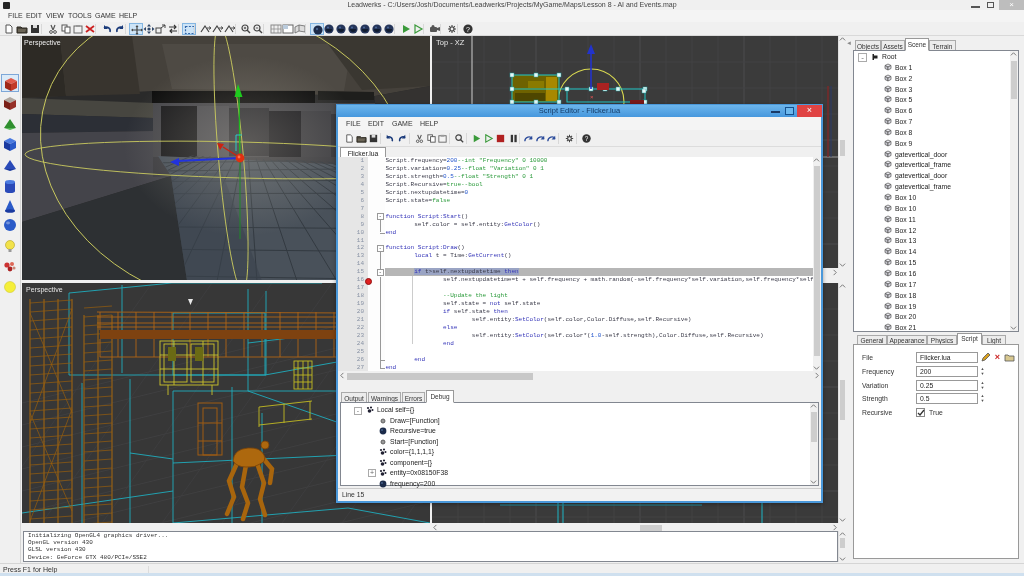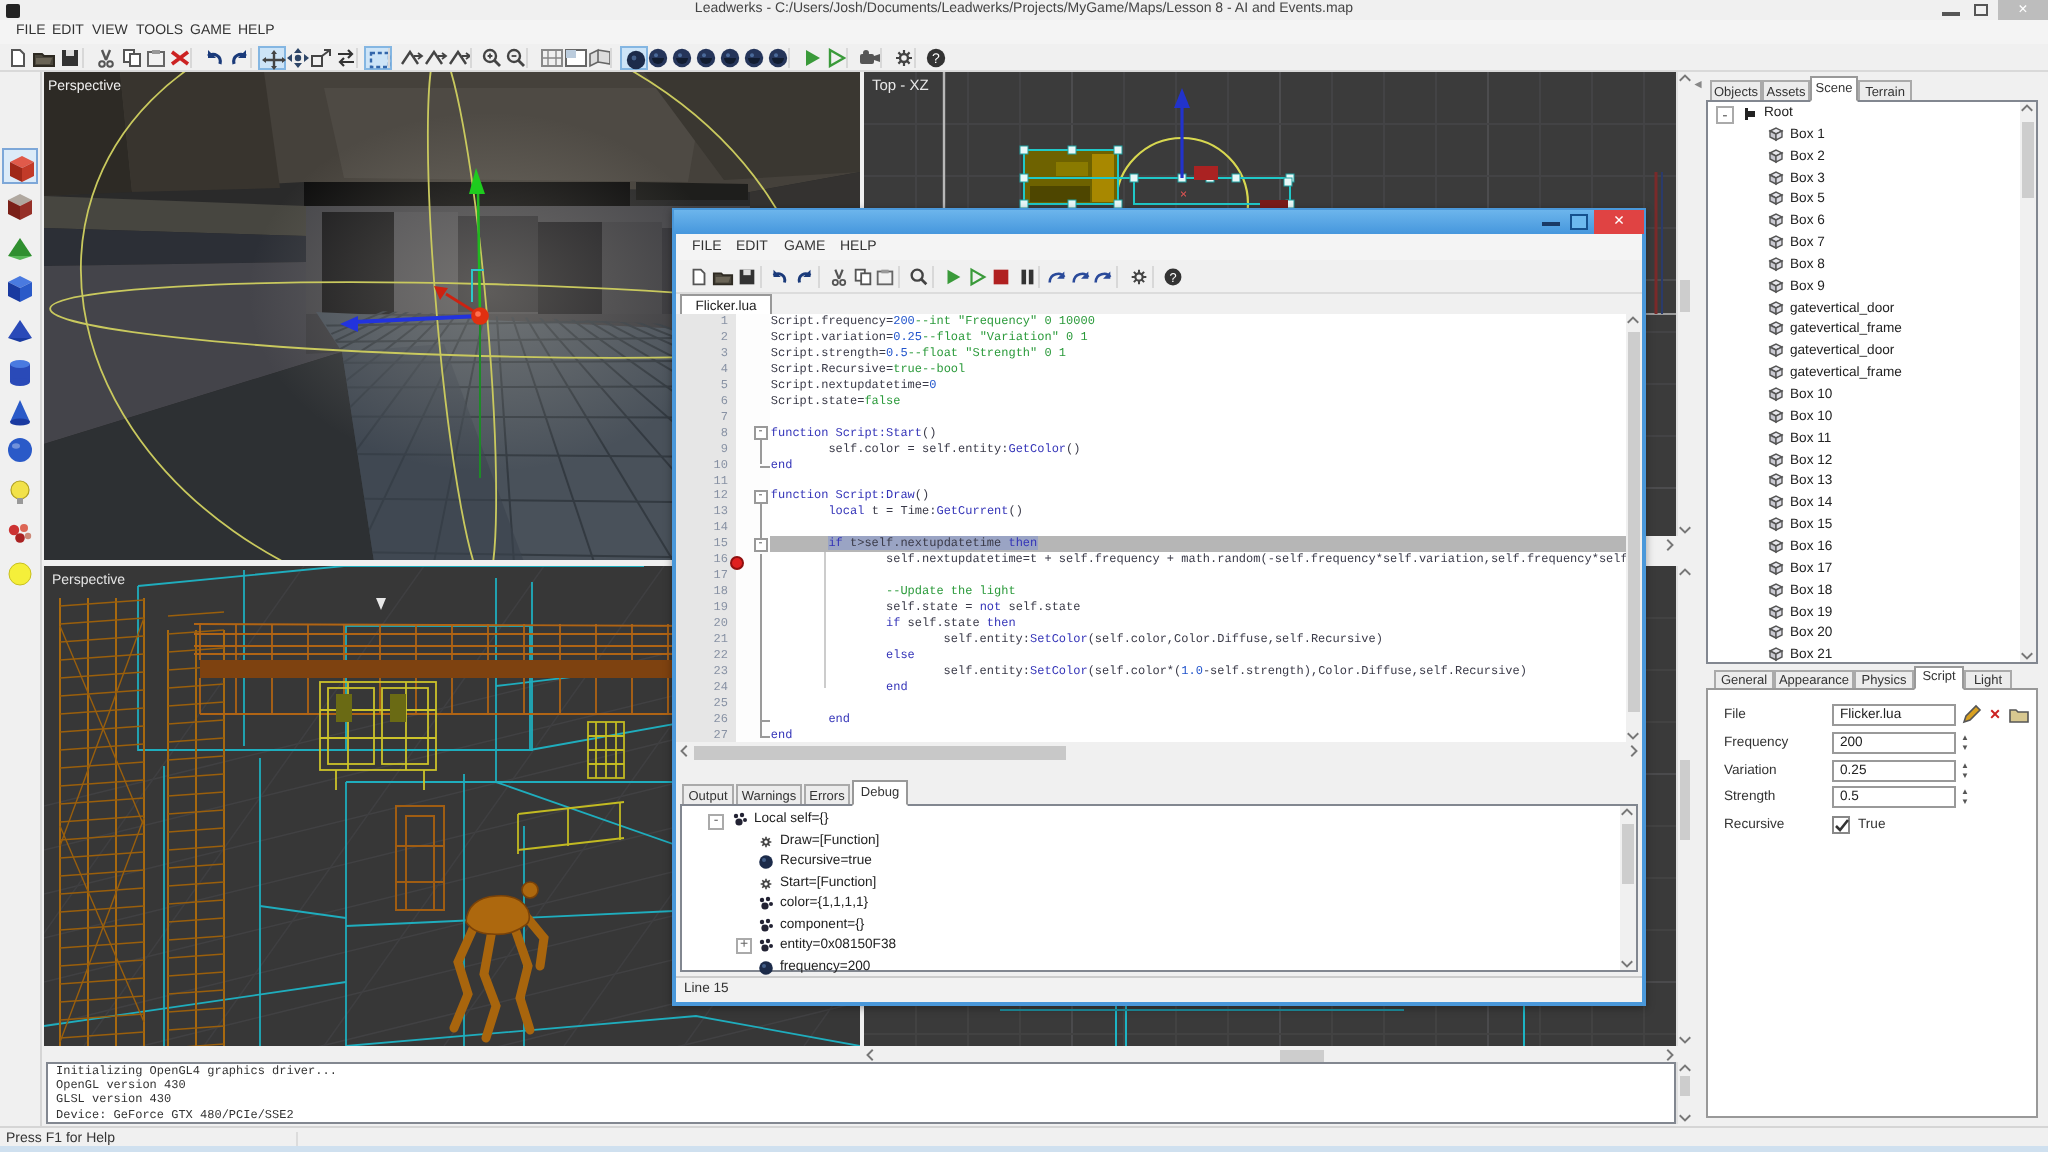--- a/index.html
+++ b/index.html
@@ -1016,20 +1016,21 @@
         <svg width="8" height="8" viewBox="0 0 8 8">
           <path d="M1 4l2 2 4-5" fill="none" stroke="#333" stroke-width="1.3"></path>
         </svg>
       </div>
 <div class="abs" style="left:75px;top:64px;font-size:6.8px;color:#333;">True</div>
 </div>
 <div class="abs" style="left:0px;top:4px;font-size:6px;color:#888;">◄</div>
 </div>
 <div class="abs" style="left:336px;top:104px;width:487px;height:399px;border:2px solid #4a98da;background:#f0f0f0;box-shadow:0 1px 4px rgba(0,0,0,.35);z-index:10;">
 <div class="abs" style="left:-1px;top:-1px;width:485px;height:12px;background:linear-gradient(#6cb5ec,#4697dd);">
+<div class="abs" style="left:0;top:1px;width:100%;text-align:center;font-size:7.5px;color:#143a66;">Script Editor - Flicker.lua</div>
 <div class="abs" style="left:434px;top:6px;width:9px;height:2px;background:#1a3a66;"></div>
 <div class="abs" style="left:448px;top:2px;width:9px;height:8px;border:1.5px solid #15508e;background:#6cb8ee;"></div>
 <div class="abs" style="left:460px;top:0;width:25px;height:12px;background:#e04343;color:#fff;font-size:9px;text-align:center;line-height:11px;">×</div>
 </div>
 <div class="abs" style="left:0;top:11px;width:483px;height:13px;background:#f4f4f4;">
 <div class="abs" style="left:8px;top:3px;font-size:7px;color:#333;">FILE</div>
 <div class="abs" style="left:30px;top:3px;font-size:7px;color:#333;">EDIT</div>
 <div class="abs" style="left:54px;top:3px;font-size:7px;color:#333;">GAME</div>
 <div class="abs" style="left:82px;top:3px;font-size:7px;color:#333;">HELP</div>
 </div>

